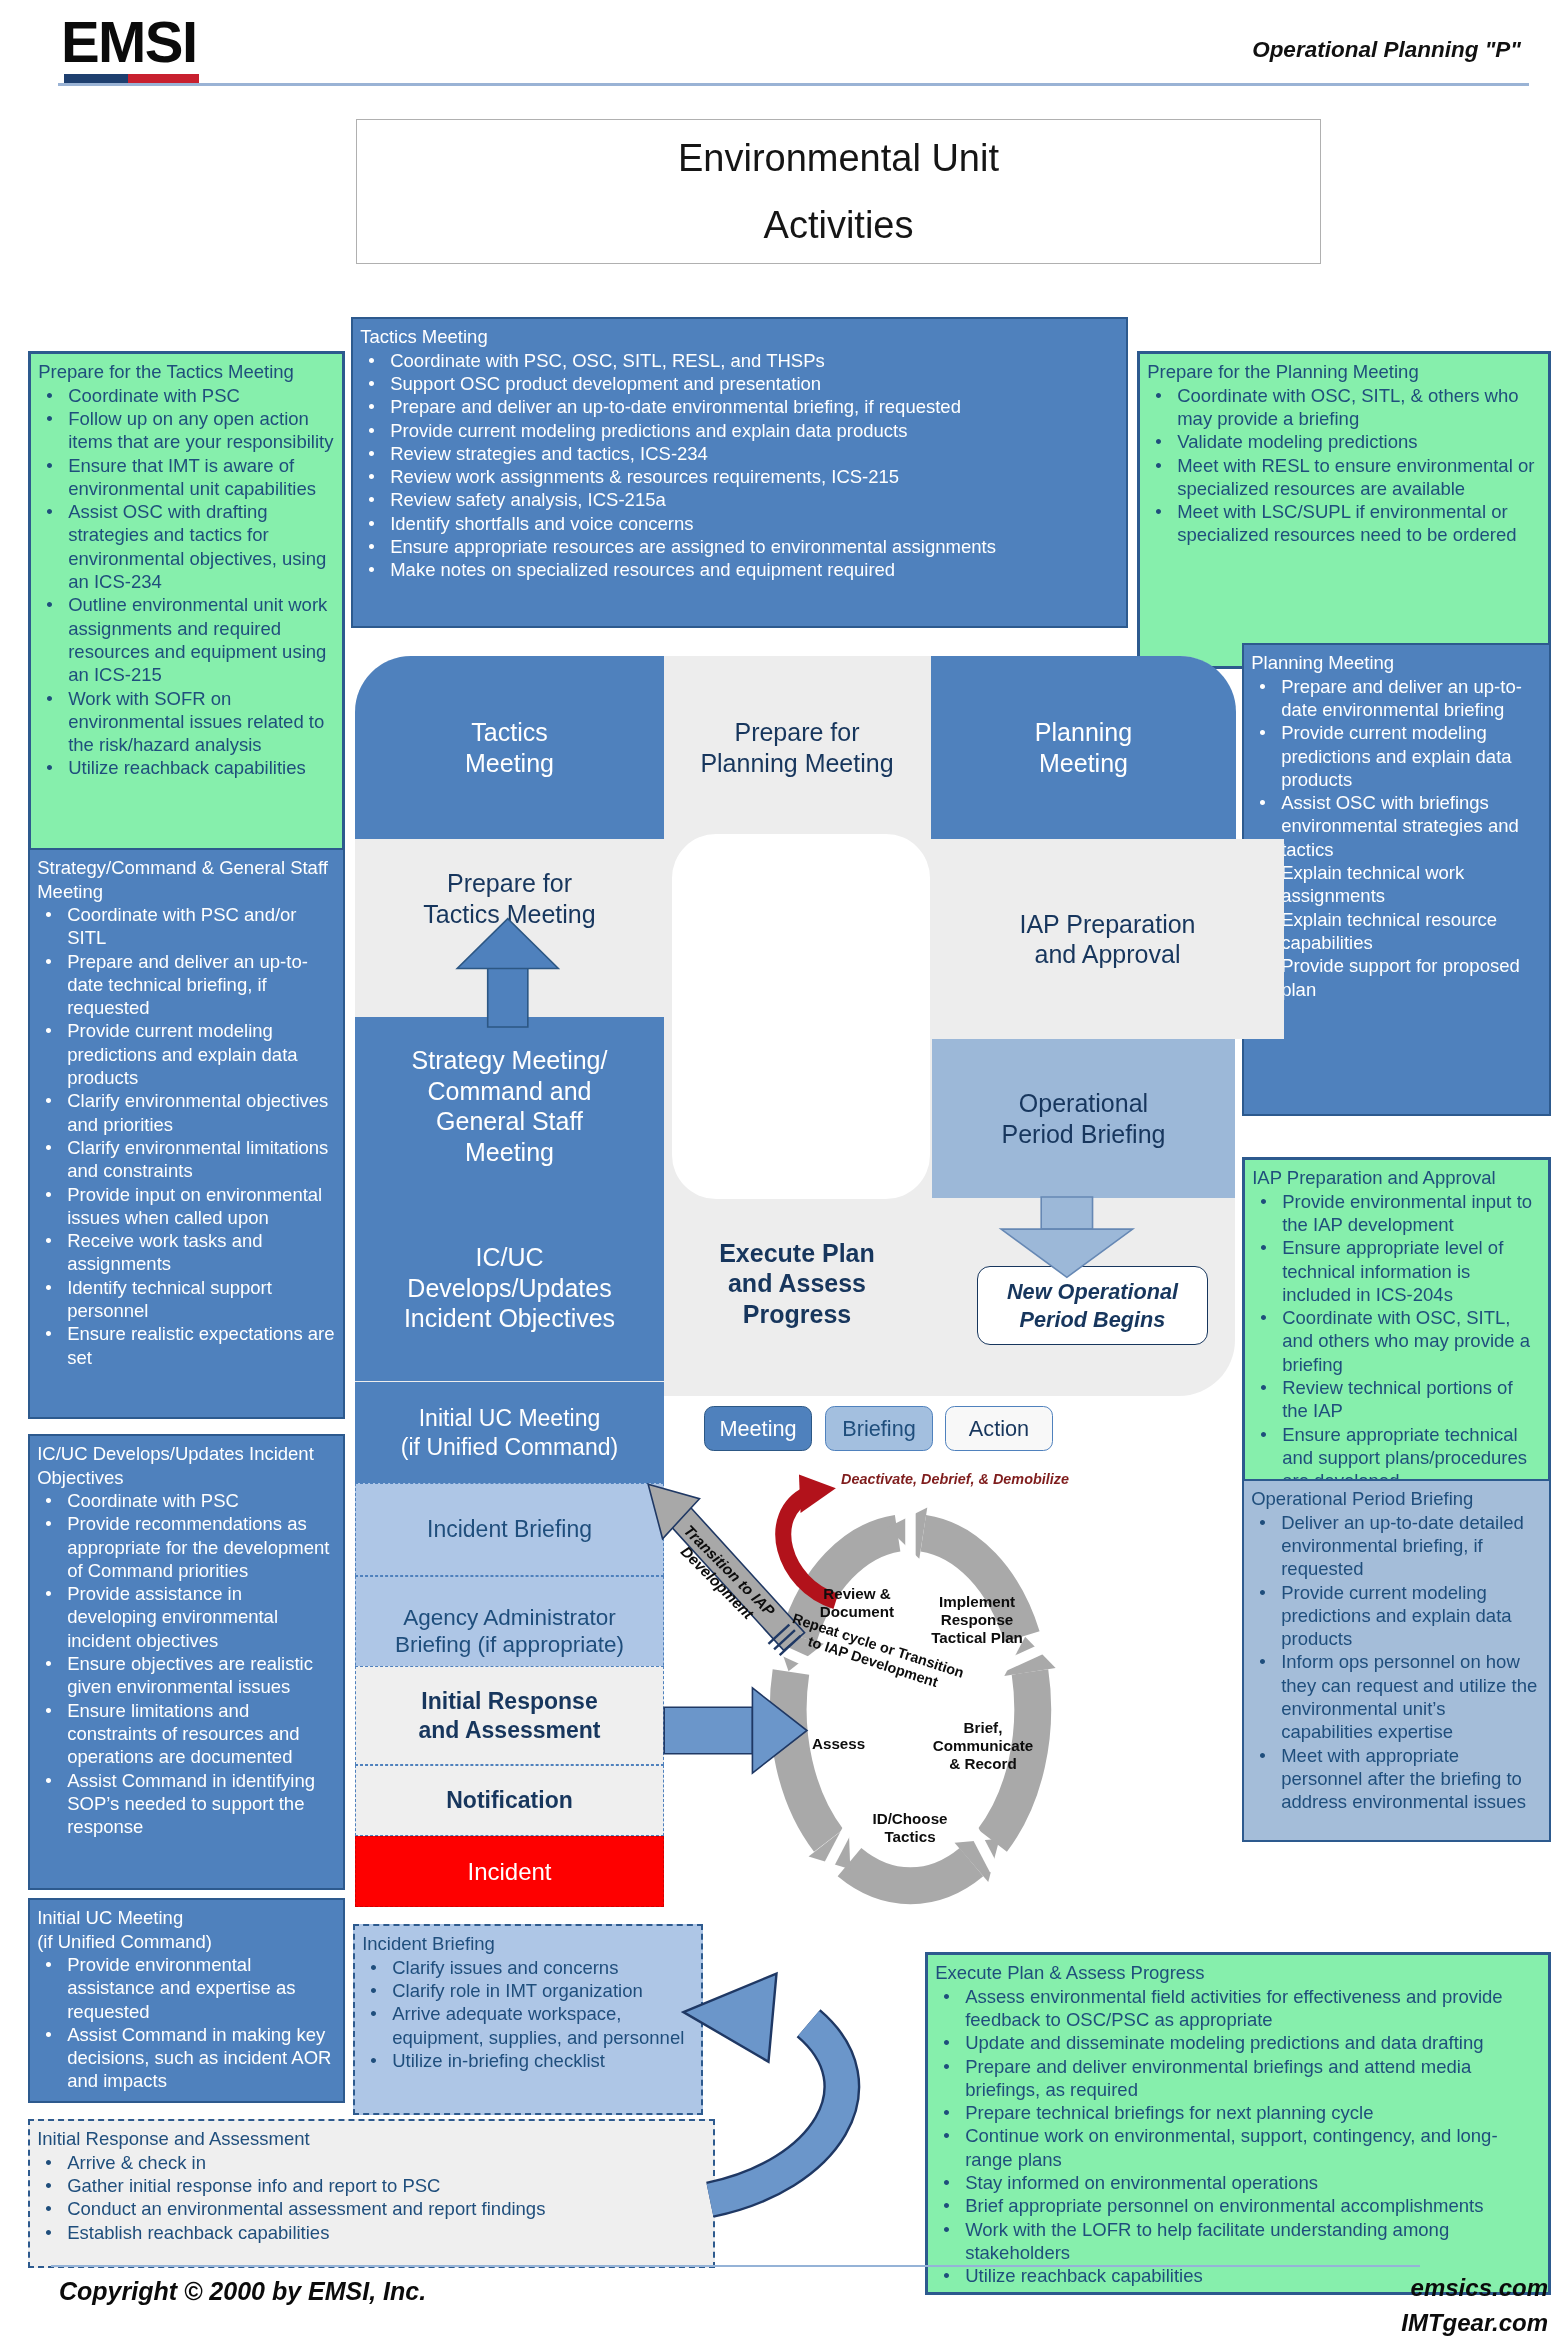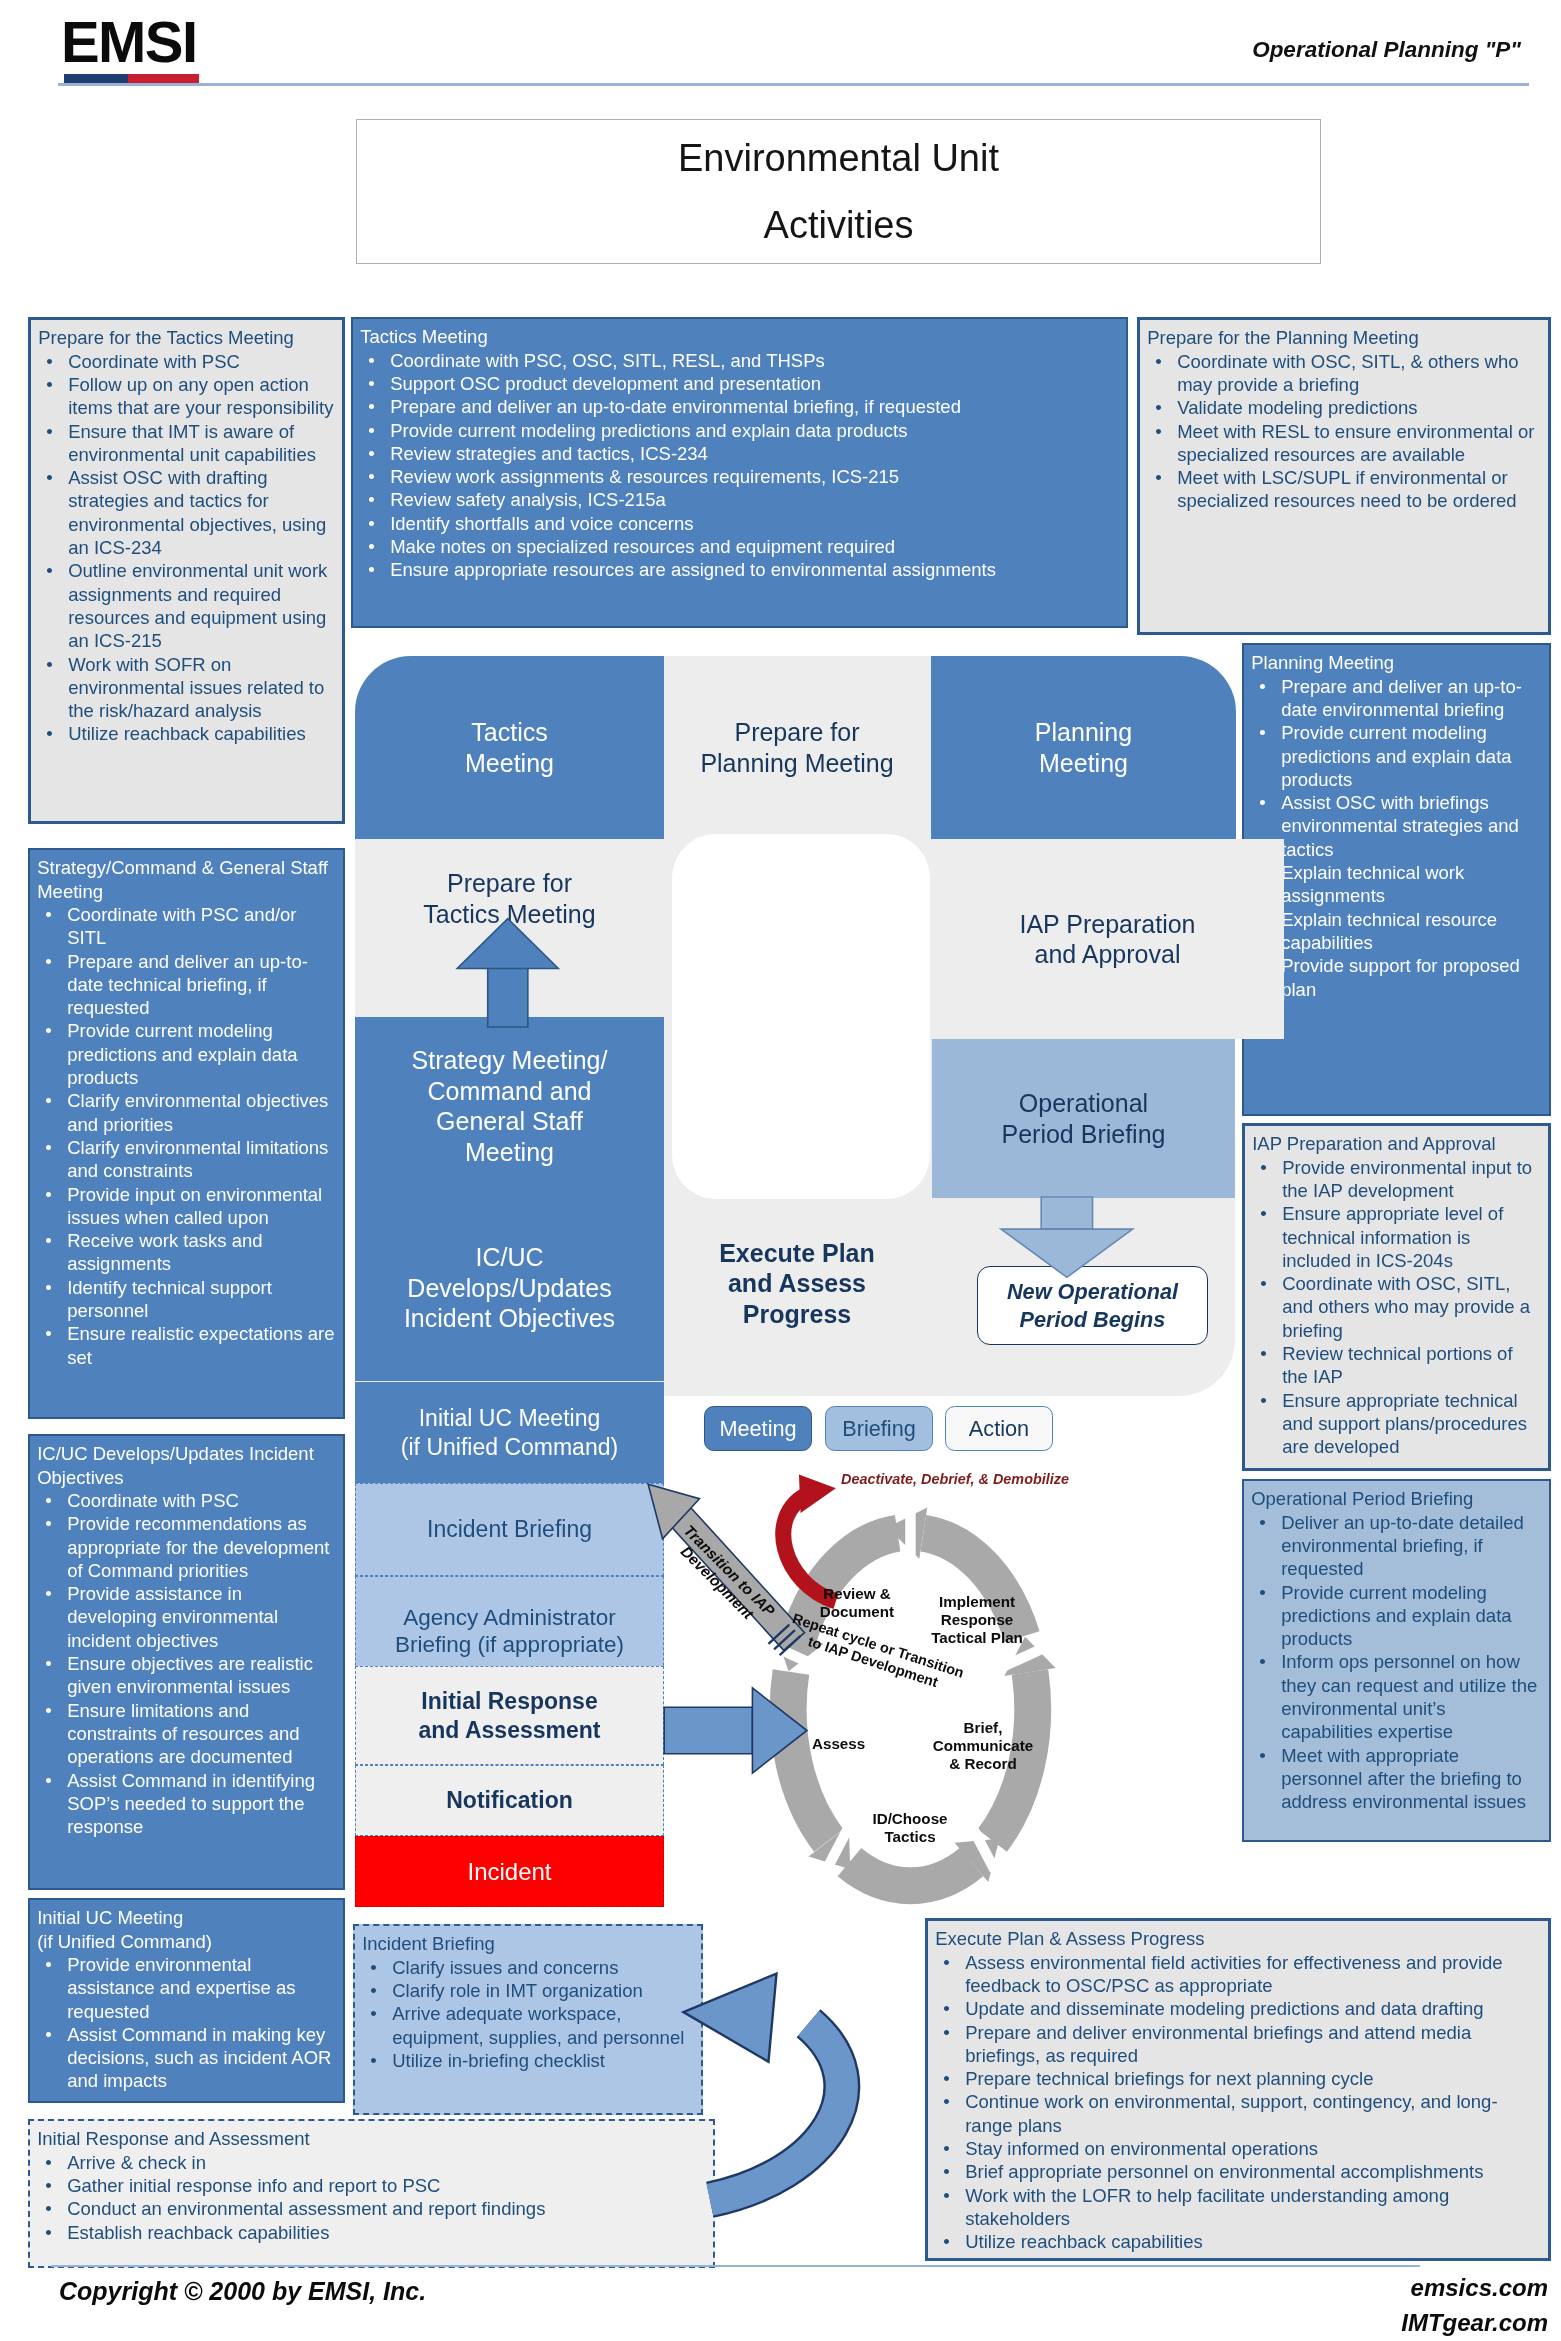--- a/index.html
+++ b/index.html
@@ -13,21 +13,21 @@
   .header-line{position:absolute;left:58px;top:83px;width:1471px;height:3.2px;background:#9ab3d5;}
   .title-box{position:absolute;left:356px;top:119px;width:963px;height:143px;background:#fff;
              border:1.6px solid #b0b0b0;display:flex;flex-direction:column;align-items:center;justify-content:center;}
   .title-box div{font-size:38px;color:#151515;line-height:1.75;white-space:pre-line;text-align:center;}
   
   .box{position:absolute;box-sizing:border-box;padding:6.4px 8px 6.4px 7.2px;font-size:18.5px;line-height:1.26;}
   .box h3{margin:0;font-size:18.5px;font-weight:400;line-height:1.26;white-space:pre-line;}
   .box ul{margin:0;padding:0;list-style:none;}
   .box li{position:relative;padding-left:30px;}
   .box li::before{content:"\2022";position:absolute;left:8px;}
-  .box-gray{background:#e5e5e5;border:3.2px solid #2d5a8e;color:#1f4e7c;}
+  .box-gray{background:#86efac;border:3.2px solid #2d5a8e;color:#1f4e7c;margin-top:34px;}
   .box-blue{background:#4f81bd;border:2.4px solid #2d5a8e;color:#ffffff;}
   .box-lightblue{background:#a4bdd9;border:2.4px solid #2d5a8e;color:#1f4e7c;}
   .box-dashed-gray{background:#efefef;border:2.4px dashed #2d5a8e;color:#1f4e7c;}
   .box-dashed-blue{background:#aec6e6;border:2.4px dashed #2d5a8e;color:#1f4e7c;}
   
   .p-bg{position:absolute;left:355px;top:656px;width:880px;height:740px;background:#ededed;
         border-radius:56px 56px 56px 0;}
   .pcell{position:absolute;box-sizing:border-box;white-space:pre-line;text-align:center;font-size:25px;
          color:#17365d;display:flex;align-items:center;justify-content:center;line-height:1.22;}
   .pcell.blue{background:#4f81bd;color:#ffffff;}
@@ -131,22 +131,22 @@
     <h3>Tactics Meeting</h3>
     <ul>
         <li>Coordinate with PSC, OSC, SITL, RESL, and THSPs</li>
         <li>Support OSC product development and presentation</li>
         <li>Prepare and deliver an up-to-date environmental briefing, if requested</li>
         <li>Provide current modeling predictions and explain data products</li>
         <li>Review strategies and tactics, ICS-234</li>
         <li>Review work assignments &amp; resources requirements, ICS-215</li>
         <li>Review safety analysis, ICS-215a</li>
         <li>Identify shortfalls and voice concerns</li>
+        <li>Ensure appropriate resources are assigned to environmental assignments</li>
         <li>Make notes on specialized resources and equipment required</li>
-        <li>Ensure appropriate resources are assigned to environmental assignments</li>
       </ul>
   </div>
   <div class="box box-gray" style="left:1137px;top:317px;width:414px;height:318px;">
     <h3>Prepare for the Planning Meeting</h3>
     <ul>
         <li>Coordinate with OSC, SITL, &amp; others who may provide a briefing</li>
         <li>Validate modeling predictions</li>
         <li>Meet with RESL to ensure environmental or specialized resources are available</li>
         <li>Meet with LSC/SUPL if environmental or specialized resources need to be ordered</li>
       </ul>

